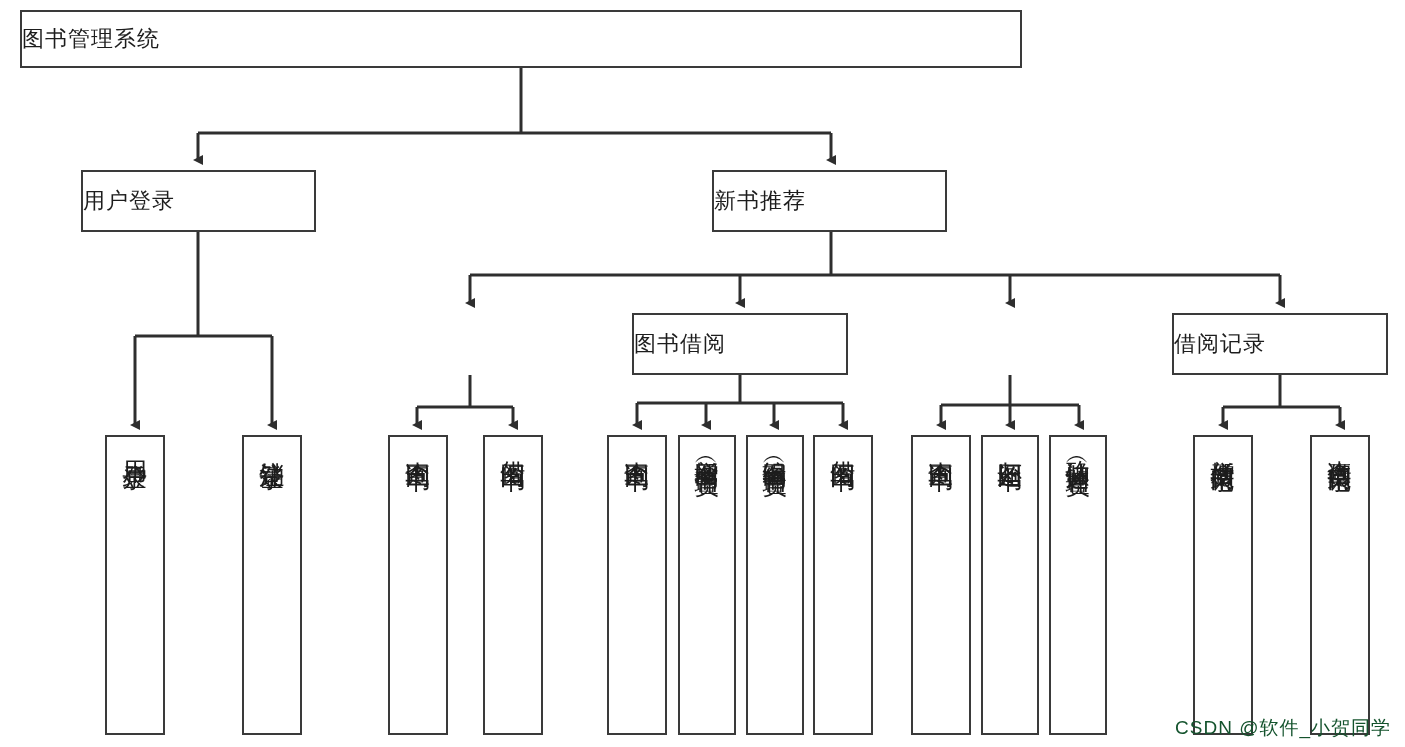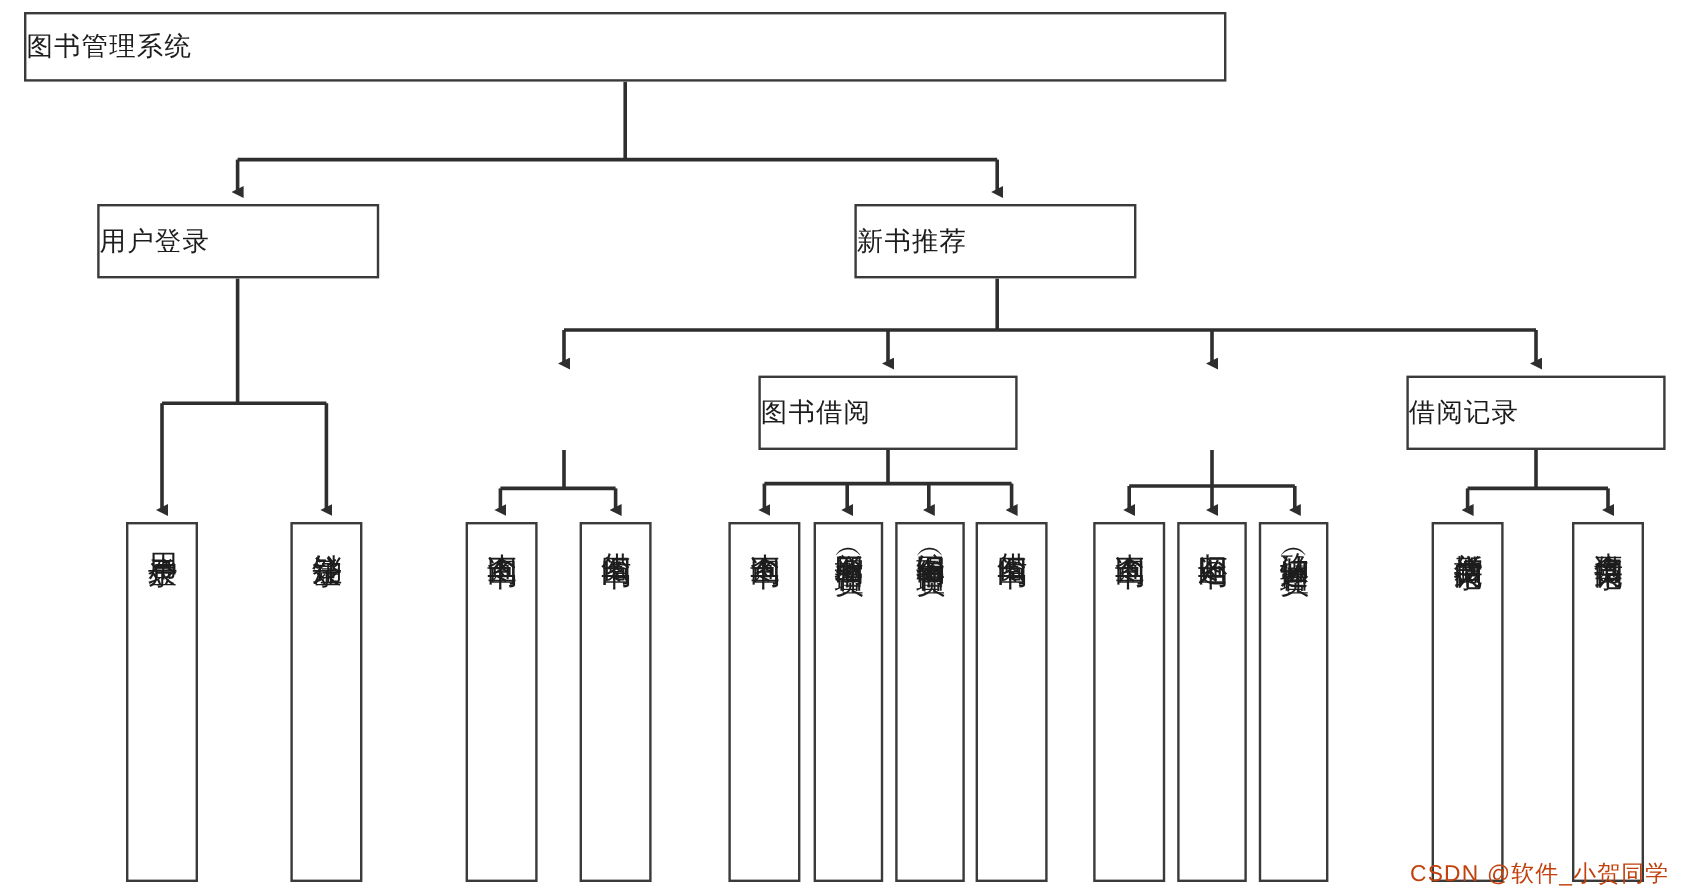--- a/index.html
+++ b/index.html
@@ -52,21 +52,21 @@
     white-space:nowrap;
   }
   .leaf.tall .lbl{
     font-size:24px;
   }
   .watermark{
     position:absolute;
     right:14px;
     bottom:6px;
     font-size:19px;
-    color:#c2410c;
+    color:#14532d;
     letter-spacing:1px;
     z-index:5;
     white-space:nowrap;
   }
 </style>
 </head>
 <body>
 
 <div id="canvas">
 

